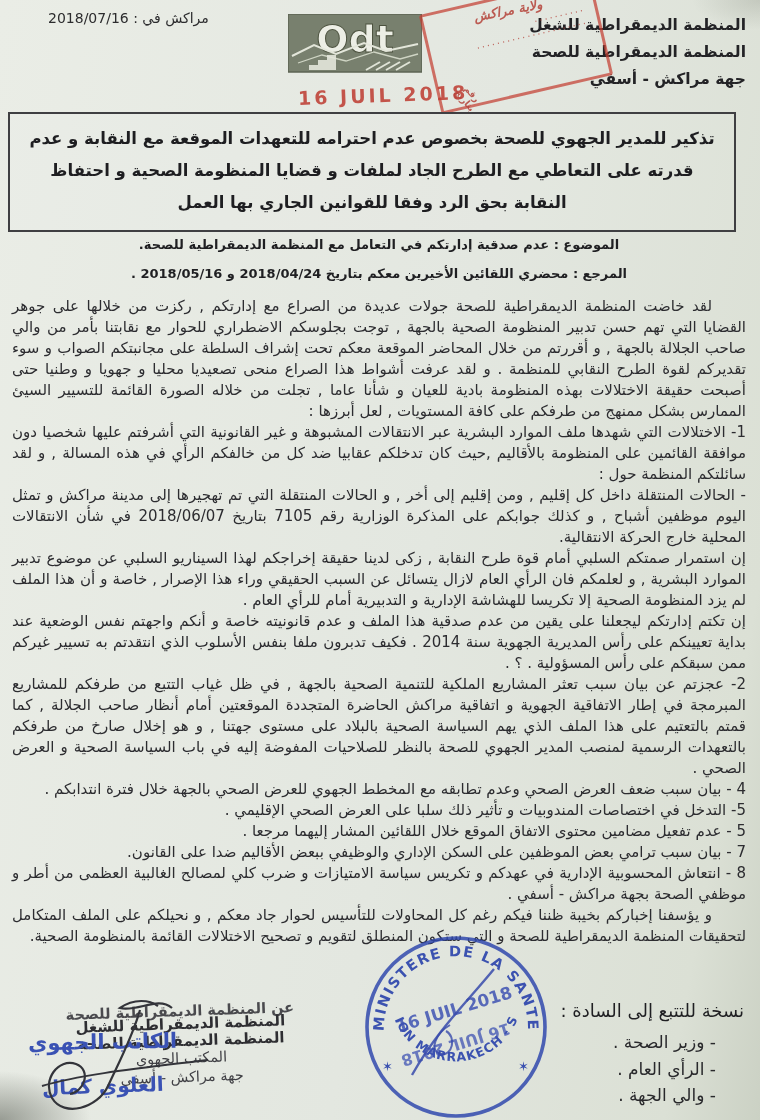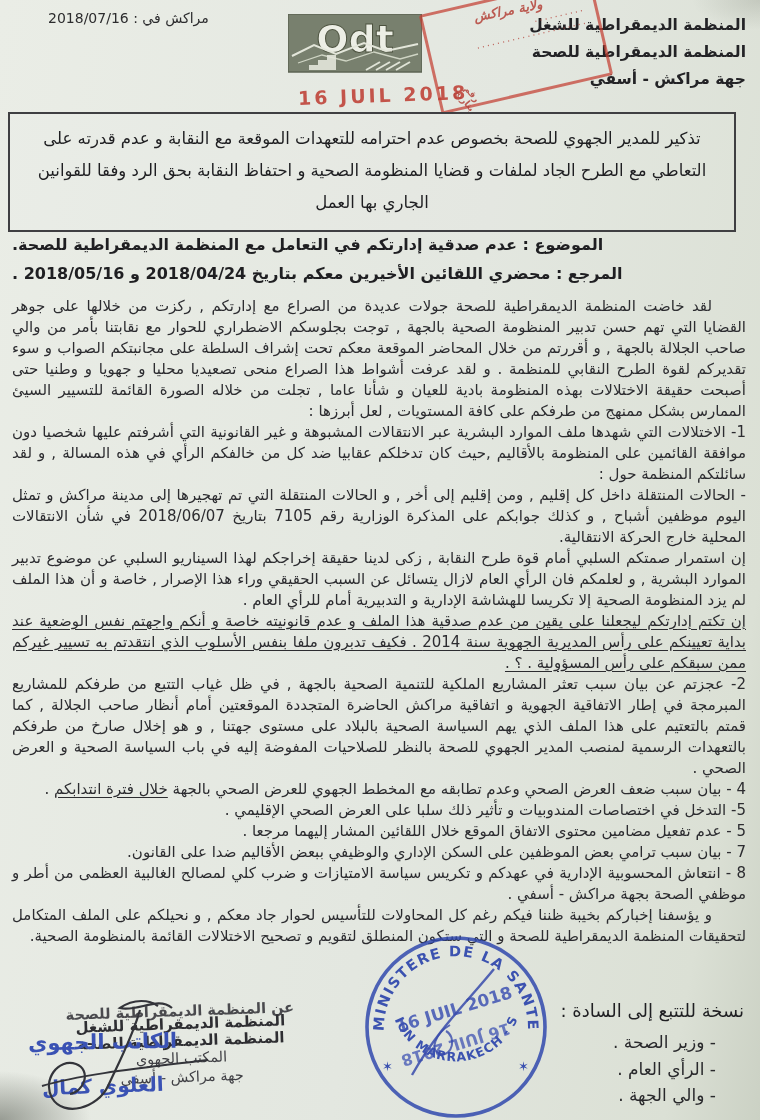--- a/index.html
+++ b/index.html
@@ -22,32 +22,32 @@
   .red-stamp{left:428px;top:-6px;width:170px;height:96px;transform:rotate(-13deg);
              border:3px solid rgba(196,62,50,.72);border-radius:3px;color:#b5433a;
              direction:rtl;text-align:center;}
   .rs-title{font-size:13px;font-weight:bold;margin-top:5px;transform:rotate(2deg);
             font-style:italic;opacity:.85;}
   .rs-dots{font-size:10px;letter-spacing:2px;line-height:13px;opacity:.8;text-align:right;padding-right:10px;}
   .rs-labels{position:absolute;left:14px;bottom:-2px;transform:rotate(62deg);
              font-size:9px;line-height:10px;font-weight:bold;opacity:.85;}
   
   .title-box{left:8px;top:112px;width:700px;border:2px solid #3f3f42;
-             padding:9px 12px 11px;text-align:center;font-weight:normal;direction:rtl;
+             padding:9px 12px 11px;text-align:center;font-weight:bold;direction:rtl;
              font-size:16.5px;line-height:32px;color:#1e1e21;background:rgba(255,255,255,.04);}
   
-  .subject-block{right:14px;left:12px;top:230px;direction:rtl;text-align:left;
-                 font-weight:bold;font-size:16px;line-height:29px;color:#1f1f22;}
+  .subject-block{right:14px;left:12px;top:230px;direction:rtl;text-align:center;
+                 font-weight:bold;font-size:13px;line-height:29px;color:#1f1f22;}
   
   .body-block{right:14px;left:12px;top:296px;direction:rtl;font-size:15px;
               line-height:21px;text-align:justify;text-align-last:right;color:#2c2c30;}
   .body-block p{margin:0;}
   .indent{text-indent:34px;}
-  .u{text-decoration:underline;text-underline-offset:3px;margin-top:16px;}
-  .underlined{text-decoration:underline;text-underline-offset:3px;}
+  .u{text-underline-offset:3px;margin-top:16px;}
+  .underlined{text-underline-offset:3px;}
   
   .cc-block{right:16px;top:1000px;width:300px;direction:rtl;text-align:right;}
   .cc-heading{font-size:18px;font-weight:normal;color:#1f1f22;margin:0 0 8px;}
   .cc-item{font-size:17px;line-height:26.5px;padding-right:28px;color:#29292c;}
   
   .blue-stamp{left:362px;top:933px;opacity:.93;}
   
   .sig-block{left:26px;top:1002px;width:310px;direction:rtl;}
   .sig-print{transform:rotate(-2deg);text-align:center;line-height:19px;color:#3a3a3e;}
   .sig-l1{font-size:14.5px;font-weight:bold;color:#4a4a4e;margin-bottom:-6px;}

